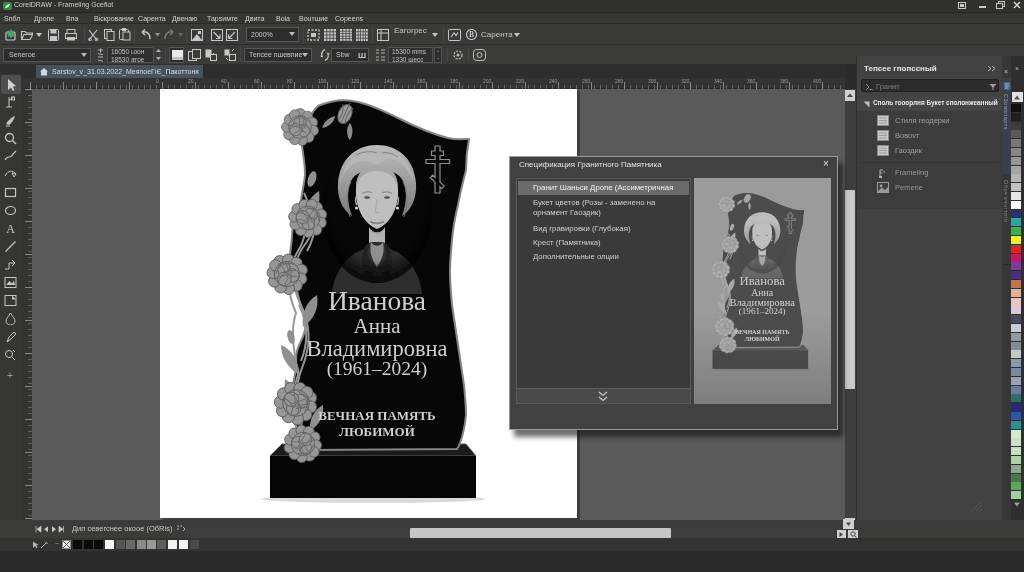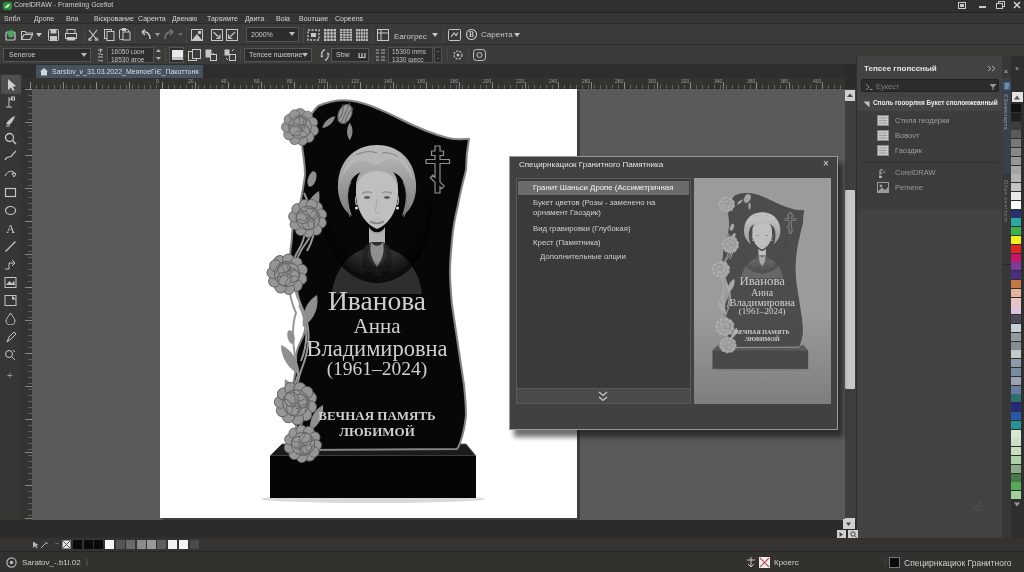--- a/index.html
+++ b/index.html
@@ -220,21 +220,21 @@
           <rect x="5.0" y="9.600000000000001" width="1.8" height="2.4"></rect>
           <rect x="7.5" y="9.600000000000001" width="1.8" height="2.4"></rect>
           <rect x="10.0" y="9.600000000000001" width="1.8" height="2.4"></rect>
         </g>
       </svg>
   <div class="sep1" style="left:372px"></div>
   <svg class="icon" style="left:377px;top:5px" width="12" height="12">
         <rect x="0.5" y="0.5" width="11" height="11" fill="none" stroke="#c6c6c6"></rect>
         <path d="M0.5,4 H11.5 M4,0.5 V11.5" stroke="#c6c6c6"></path>
       </svg>
-  <div class="abs" style="left:394px;top:8px;color:#c6c6c6;font-size:8px">Еагогрес</div>
+  <div class="abs" style="left:394px;top:2px;color:#c6c6c6;font-size:8px">Еагогрес</div>
   <svg class="icon" style="left:432px;top:9px" width="7" height="5">
         <path d="M0,0 L6,0 L3,4Z" fill="#c8c8c8"></path>
       </svg>
   <div class="sep1" style="left:443px"></div>
   <svg class="icon" style="left:448px;top:5px" width="13" height="12">
         <rect x="0.5" y="0.5" width="12" height="11" rx="1" fill="none" stroke="#c6c6c6"></rect>
         <path d="M3,8 L6,4 L8,6.5 L10,3.5" fill="none" stroke="#c6c6c6" stroke-width="1.2"></path>
       </svg>
   <svg class="icon" style="left:466px;top:5px" width="11" height="11">
         <circle cx="5.5" cy="5.5" r="5" fill="none" stroke="#c6c6c6" stroke-width="1.1"></circle>
@@ -565,21 +565,21 @@
 
 <div class="abs" id="docker">
   <div class="abs" style="left:7px;top:8px;color:#e6e6e6;font-size:8px;font-weight:bold">Тепсее гпопссный</div>
   <svg class="abs" style="left:130px;top:9px" width="9" height="7">
         <path d="M1,1 L4,3.5 L1,6 M5,1 L8,3.5 L5,6" fill="none" stroke="#b0b0b0"></path>
       </svg>
   <div class="abs" style="left:4px;top:23px;width:138px;height:13px;background:#2c2c2c;border:1px solid #222;border-radius:2px">
     <svg class="abs" style="left:3px;top:3px" width="8" height="8">
           <path d="M1,1 L4,4 L1,7 M4.5,6.5 h3" stroke="#8a8a8a" fill="none"></path>
         </svg>
-    <div class="abs" style="left:14px;top:2px;color:#7e7e7e;font-size:7.5px">Еукеcт</div>
+    <div class="abs" style="left:14px;top:2px;color:#7e7e7e;font-size:7.5px">Гранит</div>
     <svg class="abs" style="left:127px;top:3px" width="8" height="8">
           <path d="M0.5,1 L7.5,1 L4.5,4.5 L4.5,7 L3.5,7 L3.5,4.5 Z" fill="#9a9a9a"></path>
         </svg>
   </div>
   <div class="abs" style="left:0px;top:41px;width:146px;height:112px;background:#3c3c3c"></div>
   <div class="abs" style="left:0px;top:41px;width:146px;height:14px;background:#454545"></div>
   <svg class="abs" style="left:6px;top:45px" width="7" height="7">
         <path d="M0.5,0.5 L6.5,0.5 L6.5,6.5 Z" fill="#c0c0c0"></path>
       </svg>
   <div class="abs" style="left:16px;top:43px;color:#ececec;font-size:6.4px;font-weight:bold;white-space:nowrap">Споль гооорлня Букет сполонжеанный</div>
@@ -597,21 +597,21 @@
         <rect x="0.5" y="0.5" width="11" height="10" fill="#c9c9c9" stroke="#8a8a8a"></rect>
         <path d="M2,3 h8 M2,5.5 h8 M2,8 h8" stroke="#9a9a9a"></path>
       </svg>
   <div class="abs" style="left:38px;top:90px;color:#9f9f9f;font-size:7.5px">Гаоздик</div>
   <div class="abs" style="left:4px;top:106px;width:138px;height:1px;background:#333"></div>
   <svg class="abs" style="left:21px;top:111px" width="11" height="11">
         <path d="M2,9 L2,3 M2,3 h3 M2,6 h2.5" stroke="#b0b0b0" fill="none"></path>
         <text x="5" y="6" font-size="5" fill="#b0b0b0" font-family="Liberation Sans,sans-serif">x</text>
         <rect x="1" y="9" width="3" height="2" fill="#b0b0b0"></rect>
       </svg>
-  <div class="abs" style="left:38px;top:112px;color:#9a9a9a;font-size:7.5px">CorelDRAW</div>
+  <div class="abs" style="left:38px;top:112px;color:#9a9a9a;font-size:7.5px">Frameiing</div>
   <svg class="abs" style="left:20px;top:126px" width="12" height="11">
         <rect x="0.5" y="0.5" width="11" height="10" fill="none" stroke="#9a9a9a"></rect>
         <circle cx="4" cy="4" r="1.4" fill="#9a9a9a"></circle>
         <path d="M1,9 L5,5.5 L8,8 L11,5 L11,10 L1,10Z" fill="#9a9a9a"></path>
       </svg>
   <div class="abs" style="left:38px;top:127px;color:#9a9a9a;font-size:7.5px">Pemеne</div>
   <svg class="abs" style="left:114px;top:444px" width="12" height="12">
         <path d="M11,1 L1,11 M11,5 L5,11 M11,9 L9,11" stroke="#555"></path>
       </svg>
 </div>
@@ -675,20 +675,34 @@
 <div class="pswatch" style="top:400px;background:#b0d0a8"></div>
 <div class="pswatch" style="top:409px;background:#8aa88a"></div>
 <div class="pswatch" style="top:418px;background:#4a784a"></div>
 <div class="pswatch" style="top:426px;background:#58a858"></div>
 <div class="pswatch" style="top:435px;background:#a2d09a"></div>
   <svg class="abs" style="left:3px;top:446px" width="7" height="5">
         <path d="M0,0.5 L6,0.5 L3,4.5Z" fill="#9a9a9a"></path>
       </svg>
 </div>
 
+<div class="abs" id="pagebar">
+  <svg class="abs" style="left:35px;top:5px" width="30" height="9">
+    <path d="M1,1 v6.5 M2,4.2 l4,-3 v6 Z" fill="#c8c8c8" stroke="#c8c8c8" stroke-width="0.7"></path>
+    <path d="M9,4.2 l4,-3 v6 Z" fill="#c8c8c8"></path>
+    <path d="M17,1.2 l4,3 -4,3 Z" fill="#c8c8c8"></path>
+    <path d="M24,1.2 l4,3 -4,3 Z M28.5,1 v6.5" fill="#c8c8c8" stroke="#c8c8c8" stroke-width="0.7"></path>
+  </svg>
+  <div class="abs" style="left:72px;top:4px;color:#c6c6c4;font-size:7.5px">Дип севегснее окоое (ОбRis)</div>
+  <svg class="abs" style="left:176px;top:5px" width="10" height="9">
+        <path d="M1,1 h2 M4,1 h2 M1,4 h2 M7,2 l2,2 M7,6 l2,-2" stroke="#b0b0b0"></path>
+      </svg>
+  <div class="abs" style="left:185px;top:8px;width:649px;height:10px;background:#403f3f"></div>
+  <div class="abs" style="left:410px;top:8px;width:261px;height:10px;background:#c6c6c6;border-radius:1px"></div>
+</div>
 <div class="abs" style="left:843px;top:519px;width:11px;height:10px;background:#cfcfcf"></div>
 <svg class="abs" style="left:846px;top:522px" width="6" height="5">
       <path d="M0,0.5 L5,0.5 L2.5,4Z" fill="#444"></path>
     </svg>
 <div class="abs" style="left:837px;top:530px;width:9px;height:9px;background:#cfcfcf"></div>
 <svg class="abs" style="left:839px;top:532px" width="5" height="6">
       <path d="M0.5,0 L4,2.5 L0.5,5Z" fill="#444"></path>
     </svg>
 <div class="abs" style="left:848px;top:530px;width:10px;height:9px;background:#cfcfcf"></div>
 <svg class="abs" style="left:850px;top:531px" width="7" height="7">
@@ -713,50 +727,31 @@
 <div class="swatch" style="left:104.5px;top:2px;background:#f5f5f5"></div>
 <div class="swatch" style="left:116px;top:2px;background:#555555"></div>
 <div class="swatch" style="left:126px;top:2px;background:#696969"></div>
 <div class="swatch" style="left:136.5px;top:2px;background:#8a8a8a"></div>
 <div class="swatch" style="left:147px;top:2px;background:#999999"></div>
 <div class="swatch" style="left:157px;top:2px;background:#5e5e5e"></div>
 <div class="swatch" style="left:167.5px;top:2px;background:#f2f2f2"></div>
 <div class="swatch" style="left:178.5px;top:2px;background:#f2f2f2"></div>
 <div class="swatch" style="left:189.5px;top:2px;background:#4a4a4a"></div>
 </div>
-<div class="abs" id="statusbar">
-  <svg class="abs" style="left:6px;top:5px" width="11" height="11">
-        <circle cx="5.5" cy="5.5" r="4.6" fill="none" stroke="#b8b8b8" stroke-width="1.2"></circle>
-        <circle cx="5.5" cy="5.5" r="1.8" fill="#b8b8b8"></circle>
-      </svg>
-  <div class="abs" style="left:22px;top:6px">Saratov_-.b1l.02</div>
-  <div class="abs" style="left:86px;top:5px;color:#6a6a6a">|</div>
-  <svg class="abs" style="left:746px;top:5px" width="10" height="11">
-        <path d="M5,0 L5,10 M5,10 L2,7 M5,10 L8,7 M1,3 h8" stroke="#c8c8c8" fill="none"></path>
-      </svg>
-  <div class="abs" style="left:759px;top:5px;width:11px;height:11px;background:#f0f0f0"></div>
-  <svg class="abs" style="left:759px;top:5px" width="11" height="11">
-        <path d="M1,1 L10,10 M10,1 L1,10" stroke="#c05050" stroke-width="1.2"></path>
-      </svg>
-  <div class="abs" style="left:774px;top:6px">Кроегс</div>
-  <div class="abs" style="left:881px;top:5px;color:#6a6a6a">⋮</div>
-  <div class="abs" style="left:889px;top:5px;width:11px;height:11px;background:#0a0a0a;border:1px solid #777"></div>
-  <div class="abs" style="left:904px;top:6px;font-size:8.5px">Специрнкациок Гранитного</div>
-</div>
 
 <div class="abs" id="dialog">
-  <div class="abs" style="left:9px;top:3px;color:#e4e4e4;font-size:8px">Специрнкациок Гранитного Памятника</div>
+  <div class="abs" style="left:9px;top:3px;color:#e4e4e4;font-size:8px">Спецификация Гранитного Памятника</div>
   <div class="abs" style="left:313px;top:1px;color:#e0e0e0;font-size:10px">×</div>
   <div class="abs" id="dlist">
     <div class="abs" style="left:1px;top:2px;width:171px;height:14px;background:#6b6b6b"></div>
     <div class="drow" style="top:4px;left:16px;color:#f2f2f2">Гранит Шаньси Дропе (Ассиметричная</div>
     <div class="drow" style="top:19px;left:16px">Букет цветов (Розы - заменено на<br>орнамент Гаоздик)</div>
     <div class="drow" style="top:45px;left:16px">Вид гравировки (Глубокая)</div>
     <div class="drow" style="top:59px;left:16px">Крест (Памятника)</div>
-    <div class="drow" style="top:73px;left:23px">Дополнительные олции</div>
+    <div class="drow" style="top:73px;left:16px">Дополнительные олции</div>
     <div class="abs" style="left:0px;bottom:0px;width:173px;height:15px;background:#4a4a4a;border-top:1px solid #5a5a5a">
       <svg class="abs" style="left:81px;top:2px" width="10" height="11">
             <path d="M1,1 L5,4.5 L9,1 M1,6 L5,9.5 L9,6" fill="none" stroke="#c8c8c8" stroke-width="1.3"></path>
           </svg>
     </div>
   </div>
   <div class="abs" id="dprev">
     <svg class="abs" style="left:12px;top:12px;filter:brightness(1.45) contrast(0.55);opacity:0.85" width="104" height="182" viewBox="96 6 224 410" preserveAspectRatio="none">
           <use href="#monu"></use>
         </svg>

